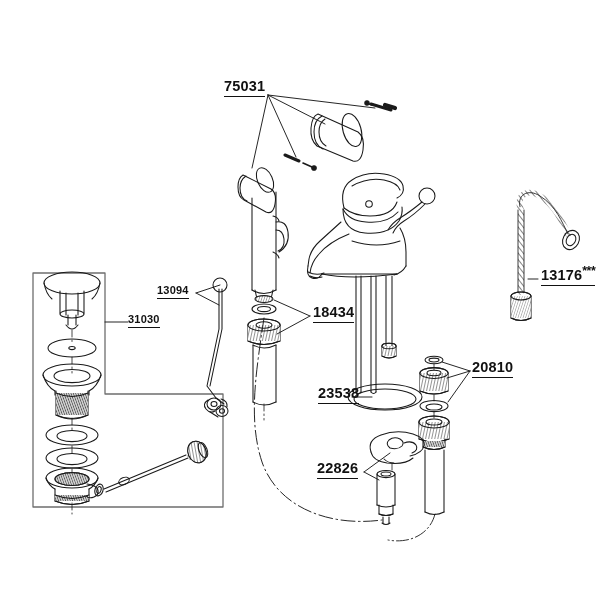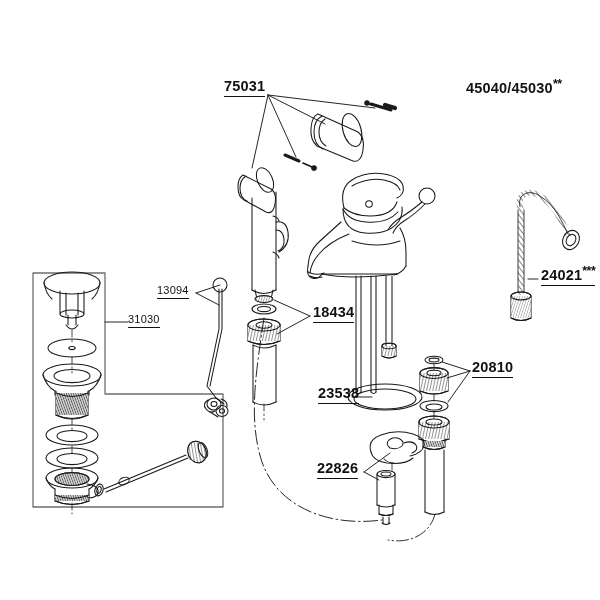--- a/index.html
+++ b/index.html
@@ -30,21 +30,21 @@
     white-space: nowrap;
     color: #111111;
     line-height: 1;
   }
   .lbl.bold {
     font-weight: bold;
     font-size: 14.5px;
     letter-spacing: 0.2px;
   }
   .lbl.thin {
-    font-weight: normal;
+    font-weight: bold;
     font-size: 11px;
     letter-spacing: 0.2px;
   }
   .lbl.ul {
     border-bottom: 1.4px solid #111111;
     padding-bottom: 2px;
   }
   .lbl.ul.thin {
     border-bottom-width: 1px;
   }
@@ -391,23 +391,20 @@
 
         <path d="M538 279 L528 279"></path>
       </g>
     </g>
   </svg>
 
   <div class="lbl bold ul" style="left:224px; top:76px;">
     <span>75031</span><span class="sup"></span>
   </div>
 
-  <div class="lbl bold" style="left:466px; top:78px;">
-    <span>45040/45030</span><span class="sup">**</span>
-  </div>
 
   <div class="lbl thin ul" style="left:157px; top:283px;">
     <span>13094</span><span class="sup"></span>
   </div>
 
   <div class="lbl thin ul" style="left:128px; top:312px;">
     <span>31030</span><span class="sup"></span>
   </div>
 
   <div class="lbl bold ul" style="left:313px; top:302px;">
@@ -420,16 +417,16 @@
 
   <div class="lbl bold ul" style="left:318px; top:383px;">
     <span>23538</span><span class="sup"></span>
   </div>
 
   <div class="lbl bold ul" style="left:317px; top:458px;">
     <span>22826</span><span class="sup"></span>
   </div>
 
   <div class="lbl bold ul" style="left:541px; top:265px;">
-    <span>24021</span><span class="sup">***</span>
+    <span>13176</span><span class="sup">***</span>
   </div>
 
 </div>
 
 </body></html>

